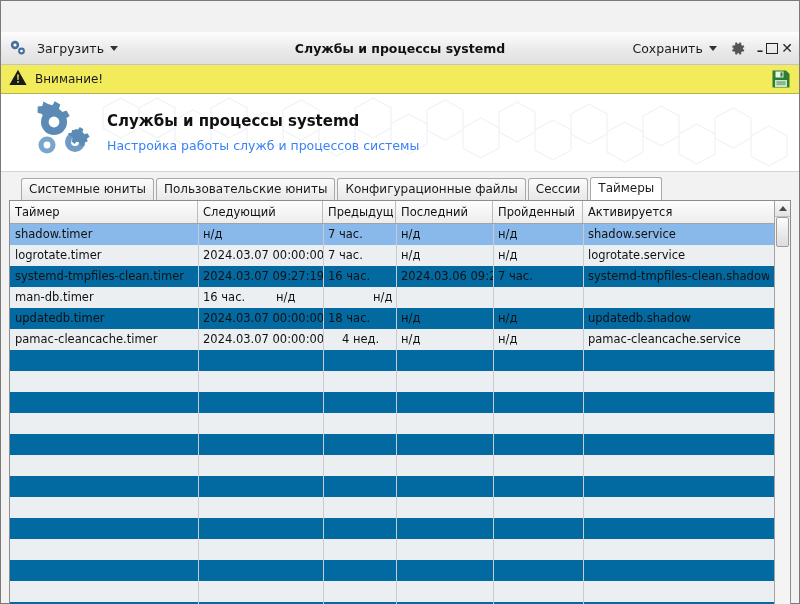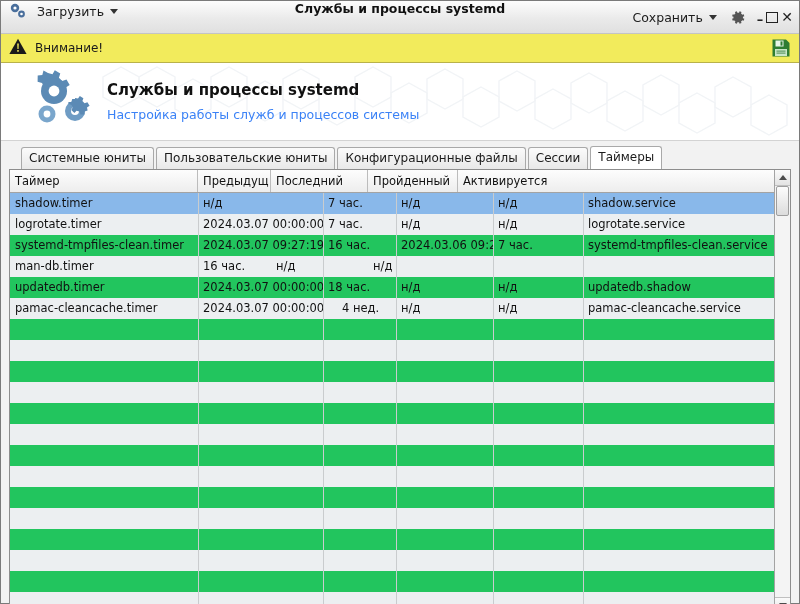--- a/index.html
+++ b/index.html
@@ -23,23 +23,24 @@
     display: flex;
     flex-direction: column;
     position: relative;
   }
   
   .titlebar {
     height: 32px;
     background: linear-gradient(to bottom, #fdfdfd 0%, #eaeaea 55%, #e0e0e0 100%);
     border-bottom: 1px solid #c4c4c4;
     display: flex;
-    align-items: flex-start;
+    align-items: center;
     position: relative;
     flex: none;
+    margin-top: 31px;
   }
   .tb-left {
     display: flex;
     align-items: center;
     gap: 6px;
     padding-left: 7px;
   }
   .tb-right {
     display: flex;
     align-items: center;
@@ -214,21 +215,21 @@
     flex: 1;
     overflow: hidden;
     position: relative;
   }
   .row {
     display: flex;
     height: 21px;
     align-items: center;
     box-sizing: border-box;
   }
-  .row.odd { background: #22c55e; }
+  .row.odd { background: #0369a1; }
   .row.even { background: #eceff1; }
   .row.selected { background: #89b8ea; }
   .td {
     font-size: 11.5px;
     color: #111;
     padding: 0 5px;
     box-sizing: border-box;
     overflow: hidden;
     white-space: nowrap;
     height: 21px;
@@ -401,20 +402,21 @@
     <div class="tab active"><span>Таймеры</span></div>
   </div>
 
   <div class="content">
     <div class="table-wrap">
 
       <div style="display:flex;flex:1;min-height:0;">
         <div style="flex:1;display:flex;flex-direction:column;min-width:0;position:relative;">
           <div class="thead">
             <div class="th" style="width:188px">Таймер</div>
+            <div class="th" style="width:125px">Следующий</div>
             <div class="th" style="width:73px">Предыдущ</div>
             <div class="th" style="width:97px">Последний</div>
             <div class="th" style="width:90px">Пройденный</div>
             <div class="th" style="width:186px;border-right:none">Активируется</div>
           </div>
           <div class="tbody" id="tbody">
             <div class="col-sep" style="left:188px"></div>
             <div class="col-sep" style="left:313px"></div>
             <div class="col-sep" style="left:386px"></div>
             <div class="col-sep" style="left:483px"></div>
@@ -434,21 +436,21 @@
                 <div class="td" style="width: 97px;">н/д</div>
                 <div class="td" style="width: 90px;">н/д</div>
                 <div class="td" style="width: 186px;">logrotate.service</div>
               </div>
               <div class="row odd">
                 <div class="td" style="width: 188px;">systemd-tmpfiles-clean.timer</div>
                 <div class="td" style="width: 125px;">2024.03.07 09:27:19</div>
                 <div class="td" style="width: 73px;">16 час.</div>
                 <div class="td" style="width: 97px;">2024.03.06 09:2</div>
                 <div class="td" style="width: 90px;">7 час.</div>
-                <div class="td" style="width: 186px;">systemd-tmpfiles-clean.service</div>
+                <div class="td" style="width: 186px;">systemd-tmpfiles-clean.shadow</div>
               </div>
               <div class="row even">
                 <div class="td" style="width: 188px;">man-db.timer</div>
                 <div class="td" style="width: 73px;">16 час.</div>
                 <div class="td" style="width: 97px;">н/д</div>
                 <div class="td" style="width: 90px;">н/д</div>
               </div>
               <div class="row odd">
                 <div class="td" style="width: 188px;">updatedb.timer</div>
                 <div class="td" style="width: 125px;">2024.03.07 00:00:00</div>

